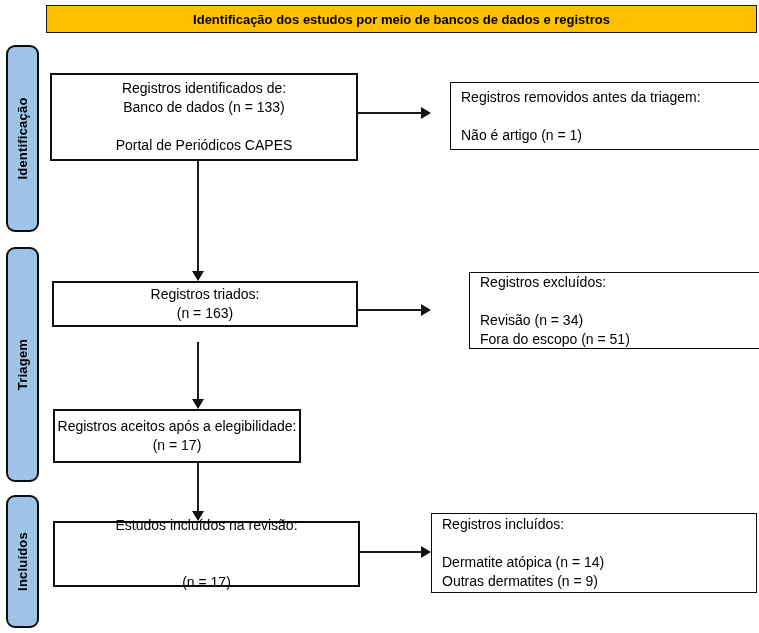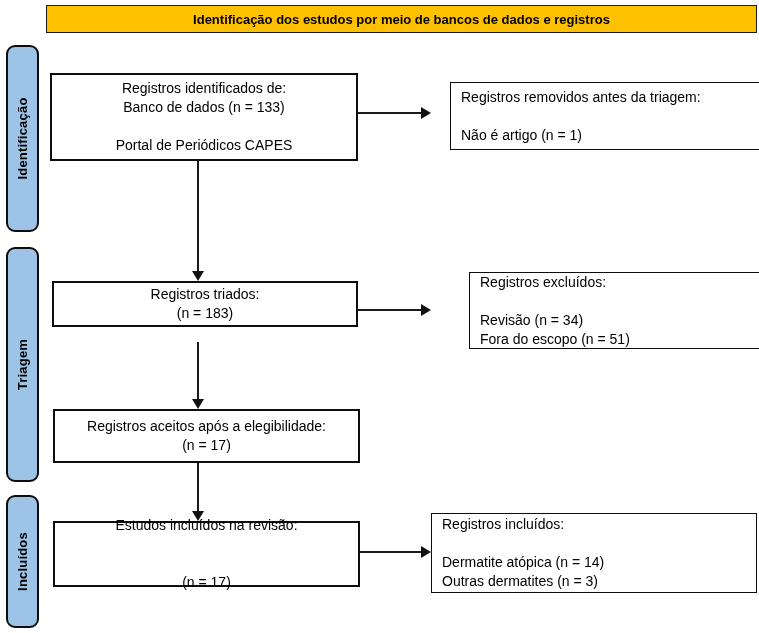--- a/index.html
+++ b/index.html
@@ -86,24 +86,24 @@
 
   <div class="abs fbox center" style="left:50px; top:73px; width:308px; height:88px;">
     <div class="bline">Registros identificados de:</div>
     <div class="bline">Banco de dados (n = 133)</div>
     <div class="bline"></div>
     <div class="bline">Portal de Periódicos CAPES</div>
   </div>
 
   <div class="abs fbox center" style="left:52px; top:281px; width:306px; height:46px;">
     <div class="bline">Registros triados:</div>
-    <div class="bline">(n = 183)</div>
+    <div class="bline">(n = 163)</div>
   </div>
 
-  <div class="abs fbox center" style="left:53px; top:409px; width:307px; height:54px;">
+  <div class="abs fbox center" style="left:53px; top:409px; width:248px; height:54px;">
     <div class="bline">Registros aceitos após a elegibilidade:</div>
     <div class="bline">(n = 17)</div>
   </div>
 
   <div class="abs fbox center" style="left:53px; top:521px; width:307px; height:66px;gap:38px;">
     <div class="bline">Estudos incluídos na revisão:</div>
     <div class="bline">(n = 17)</div>
   </div>
 
   <div class="abs fbox leftal" style="left:450px; top:82px; width:326px; height:68px;">
@@ -116,21 +116,21 @@
     <div class="bline">Registros excluídos:</div>
     <div class="bline"></div>
     <div class="bline">Revisão (n = 34)</div>
     <div class="bline">Fora do escopo (n = 51)</div>
   </div>
 
   <div class="abs fbox leftal" style="left:431px; top:513px; width:326px; height:80px;">
     <div class="bline">Registros incluídos:</div>
     <div class="bline"></div>
     <div class="bline">Dermatite atópica (n = 14)</div>
-    <div class="bline">Outras dermatites (n = 3)</div>
+    <div class="bline">Outras dermatites (n = 9)</div>
   </div>
 
   <div class="abs aline" style="left:197px; top:161px; width:2px; height:111px;"></div>
   <div class="abs head-down" style="left:192px; top:271px;"></div>
 
   <div class="abs aline" style="left:197px; top:342px; width:2px; height:58px;"></div>
   <div class="abs head-down" style="left:192px; top:399px;"></div>
 
   <div class="abs aline" style="left:197px; top:463px; width:2px; height:49px;"></div>
   <div class="abs head-down" style="left:192px; top:511px;"></div>

